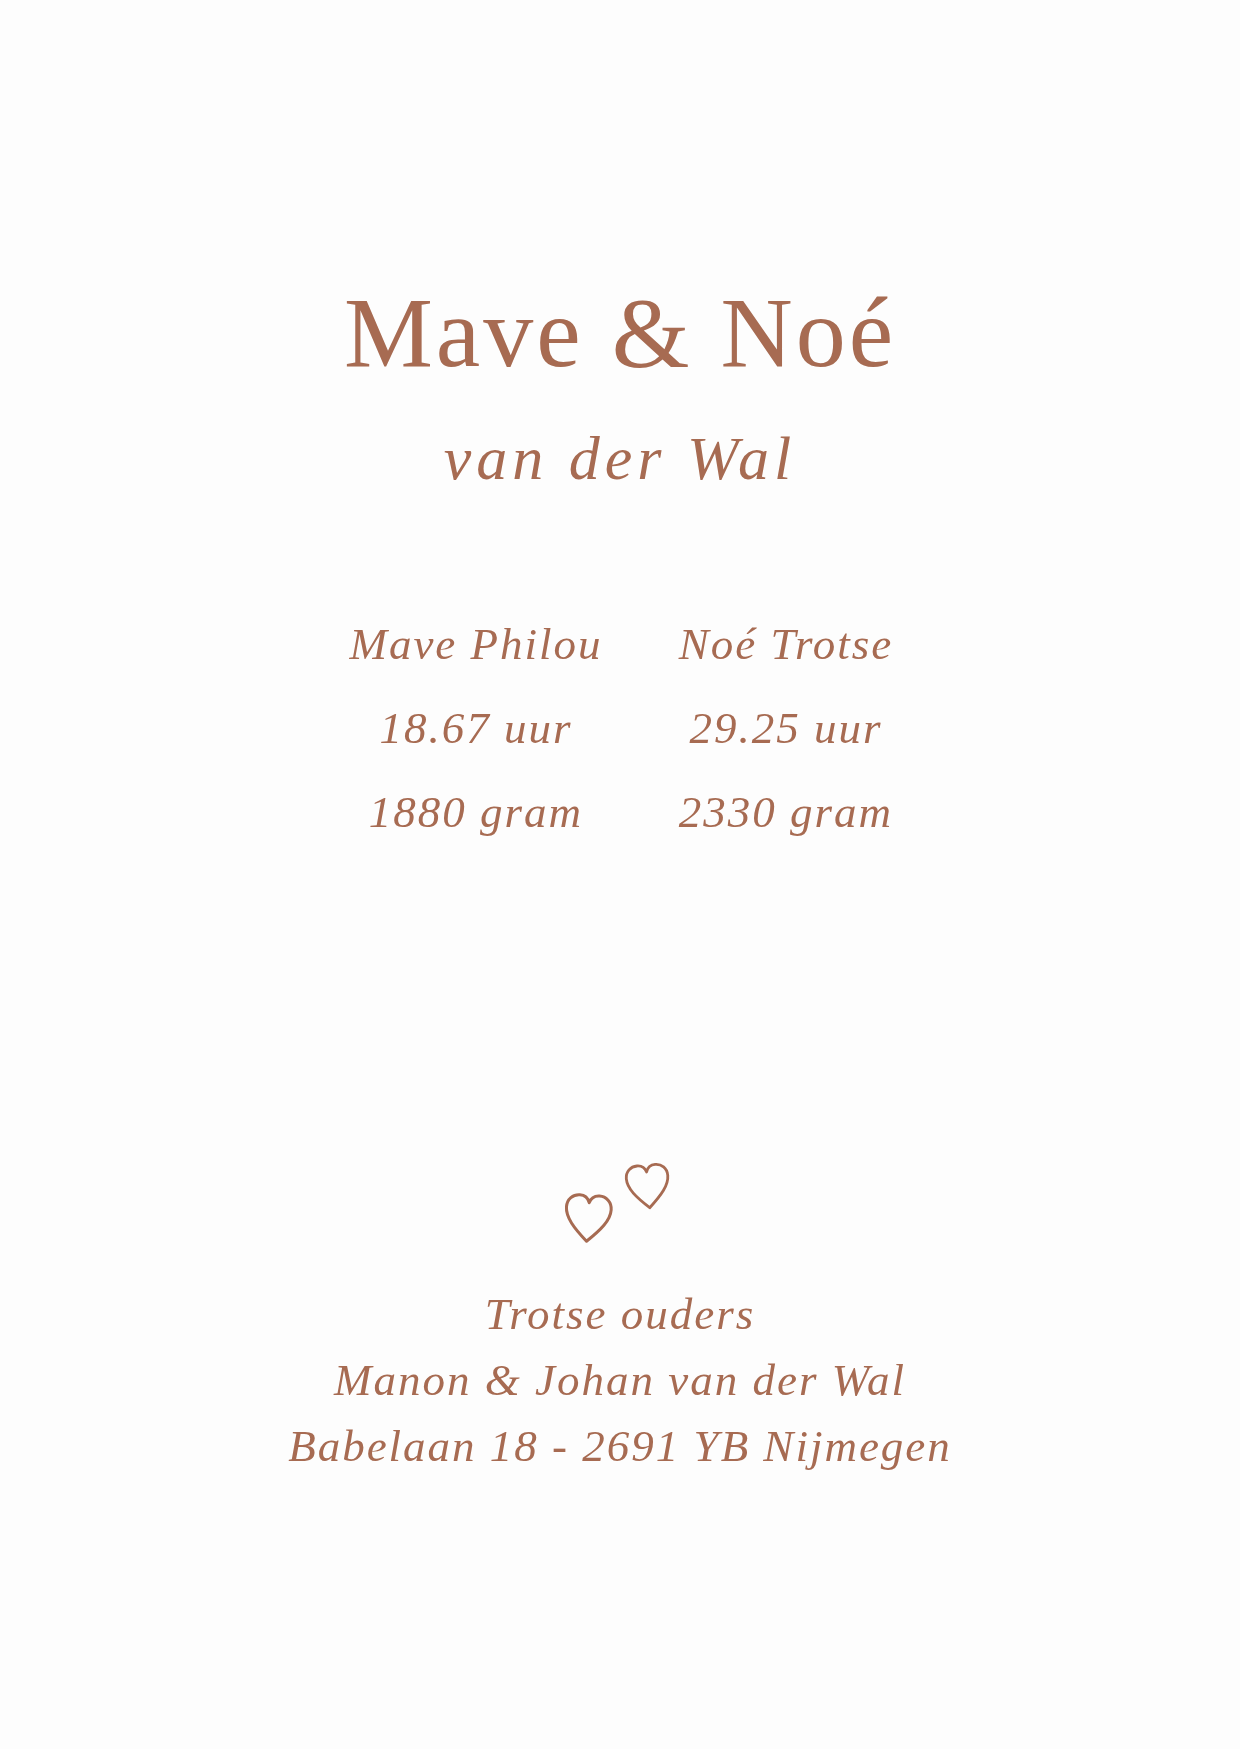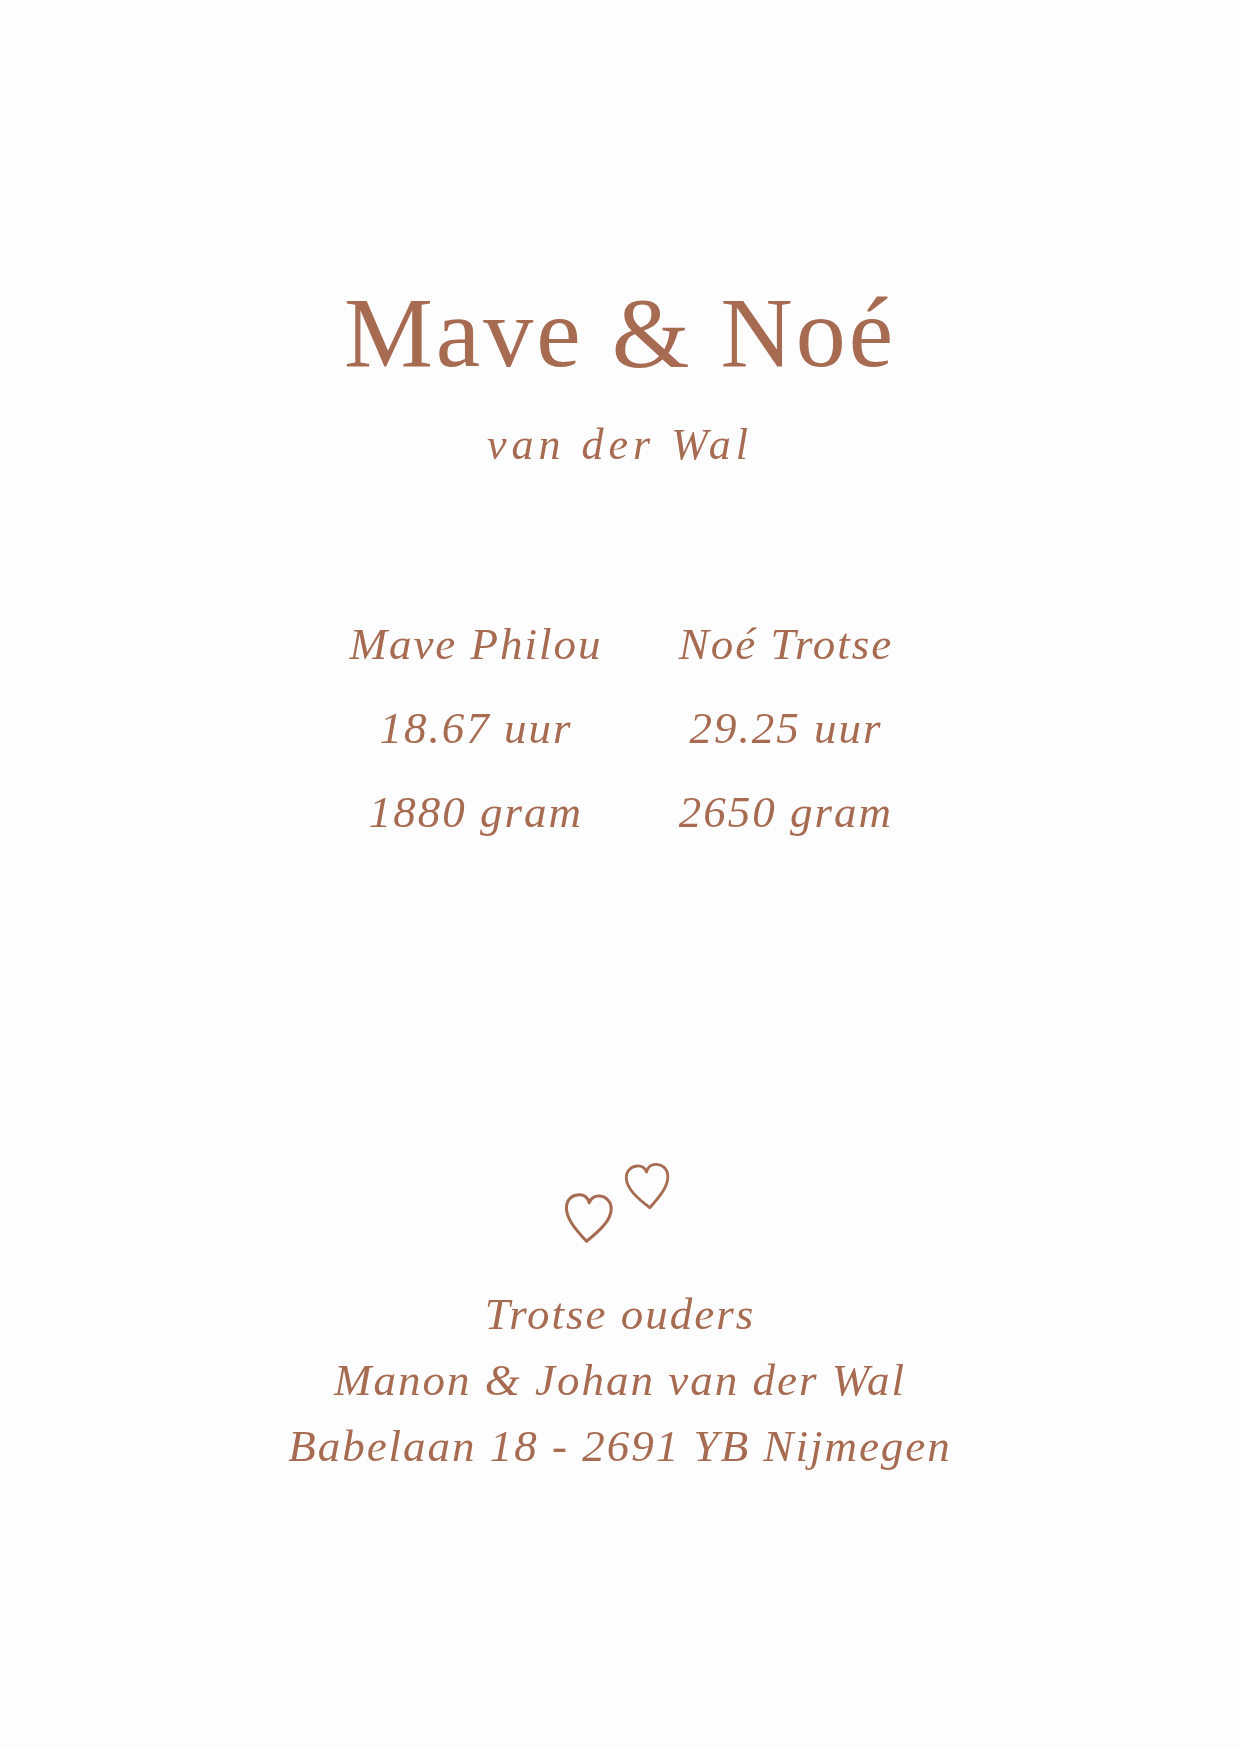--- a/index.html
+++ b/index.html
@@ -36,21 +36,21 @@
   }
 
   .subtitle {
     position: absolute;
     top: 412px;
     left: 0;
     width: 1240px;
     text-align: center;
     font-family: "Liberation Serif", serif;
     font-style: italic;
-    font-size: 44px;
+    font-size: 62px;
     letter-spacing: 5px;
     color: #a76b52;
     line-height: 1.5;
   }
 
   
   .details {
     position: absolute;
     top: 622px;
     left: 0;
@@ -125,21 +125,21 @@
 
     <div class="baby-col left">
       <div class="baby-line">Mave Philou</div>
       <div class="baby-line">18.67 uur</div>
       <div class="baby-line">1880 gram</div>
     </div>
 
     <div class="baby-col right">
       <div class="baby-line">Noé Trotse</div>
       <div class="baby-line">29.25 uur</div>
-      <div class="baby-line">2650 gram</div>
+      <div class="baby-line">2330 gram</div>
     </div>
 
   </div>
 
   <div class="hearts">
     <svg class="heart small" width="52" height="52" viewBox="0 0 50 50">
       <path d="M25 44 C13 33 5 24 5 14.5 C5 7.5 10.2 3 16.2 3
                C20.6 3 23.8 5.8 25 9.5
                C26.2 5.8 29.4 3 33.8 3
                C39.8 3 45 7.5 45 14.5

